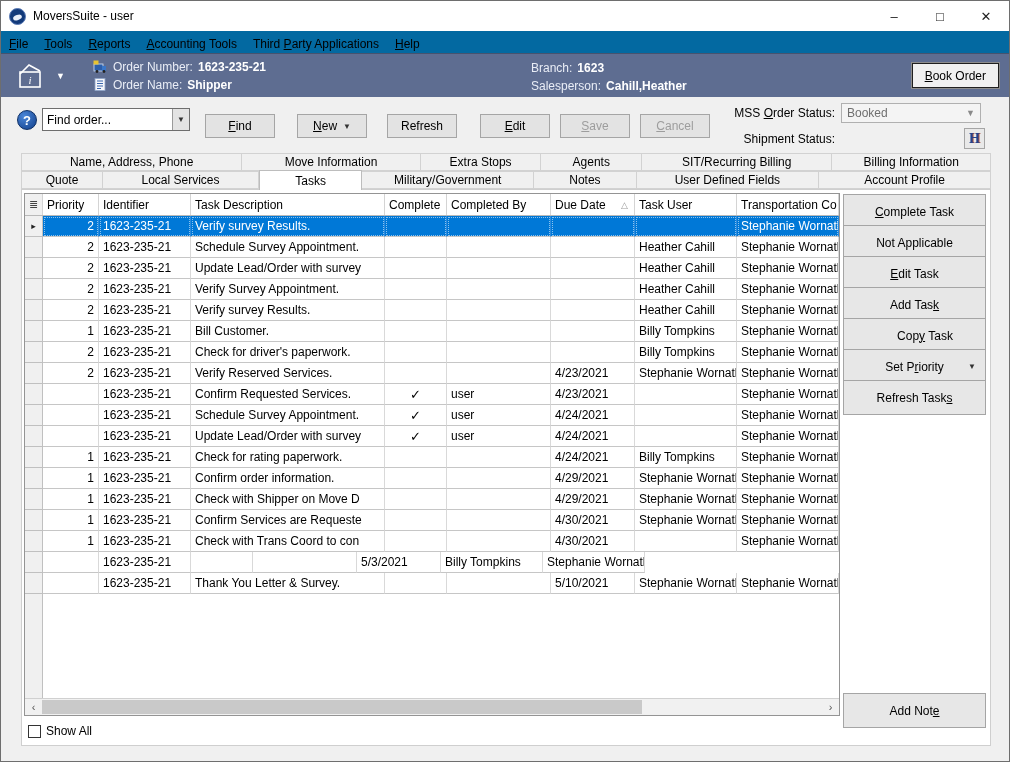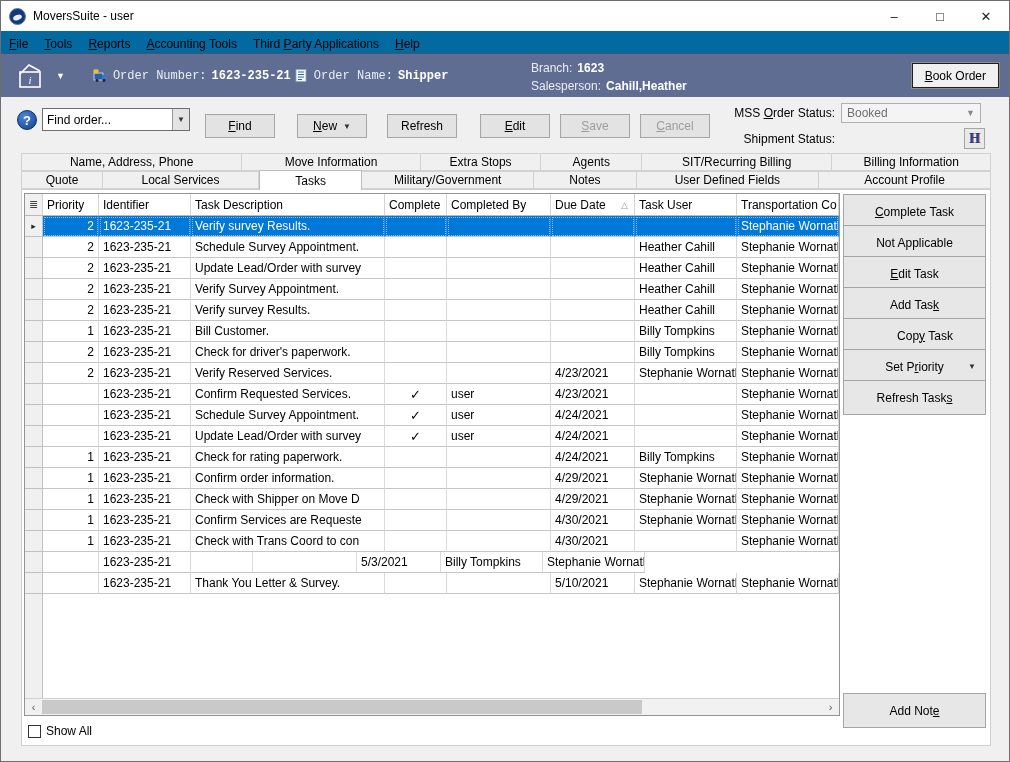--- a/index.html
+++ b/index.html
@@ -25,21 +25,21 @@
   .menubar { position:absolute; top:30px; left:0; right:0; height:22px; background:#0369a1;
              display:flex; align-items:flex-end; }
   .menu-item { padding:2px 8px; }
   u { text-decoration:underline; }
 
   
   .orderband { position:absolute; top:52px; left:0; right:0; height:44px; background:#5e6d91;
                color:#fff; display:flex; align-items:center; border-top:1px solid #46536f; }
   .ob-icon-wrap { margin-left:14px; display:flex; align-items:center; flex:none; }
   .ob-caret { color:#fff; font-size:9px; margin-left:7px; }
-  .ob-col { margin-left:28px; display:flex; flex-direction:row; gap:3px;font-family:Liberation Mono, monospace; }
+  .ob-col { margin-left:28px; display:flex; flex-direction:column; gap:3px; }
   .ob-row { display:flex; align-items:center; height:15px; }
   .ob-mini-icon { width:14px; height:13px; margin-right:6px; flex:none; }
   .ob-label { color:#e9edf6; }
   .ob-value { color:#fff; font-weight:bold; margin-left:5px; }
   .ob-col2 { position:absolute; left:530px; top:6px; display:flex; flex-direction:column; gap:3px; }
   .book-order { position:absolute; right:10px; top:9px; height:25px; padding:0 12px;
                 background:#f0f0f0; border:1px solid #1f1f1f; outline:1px solid #8d8d8d;
                 color:#000; display:flex; align-items:center; }
 
   

